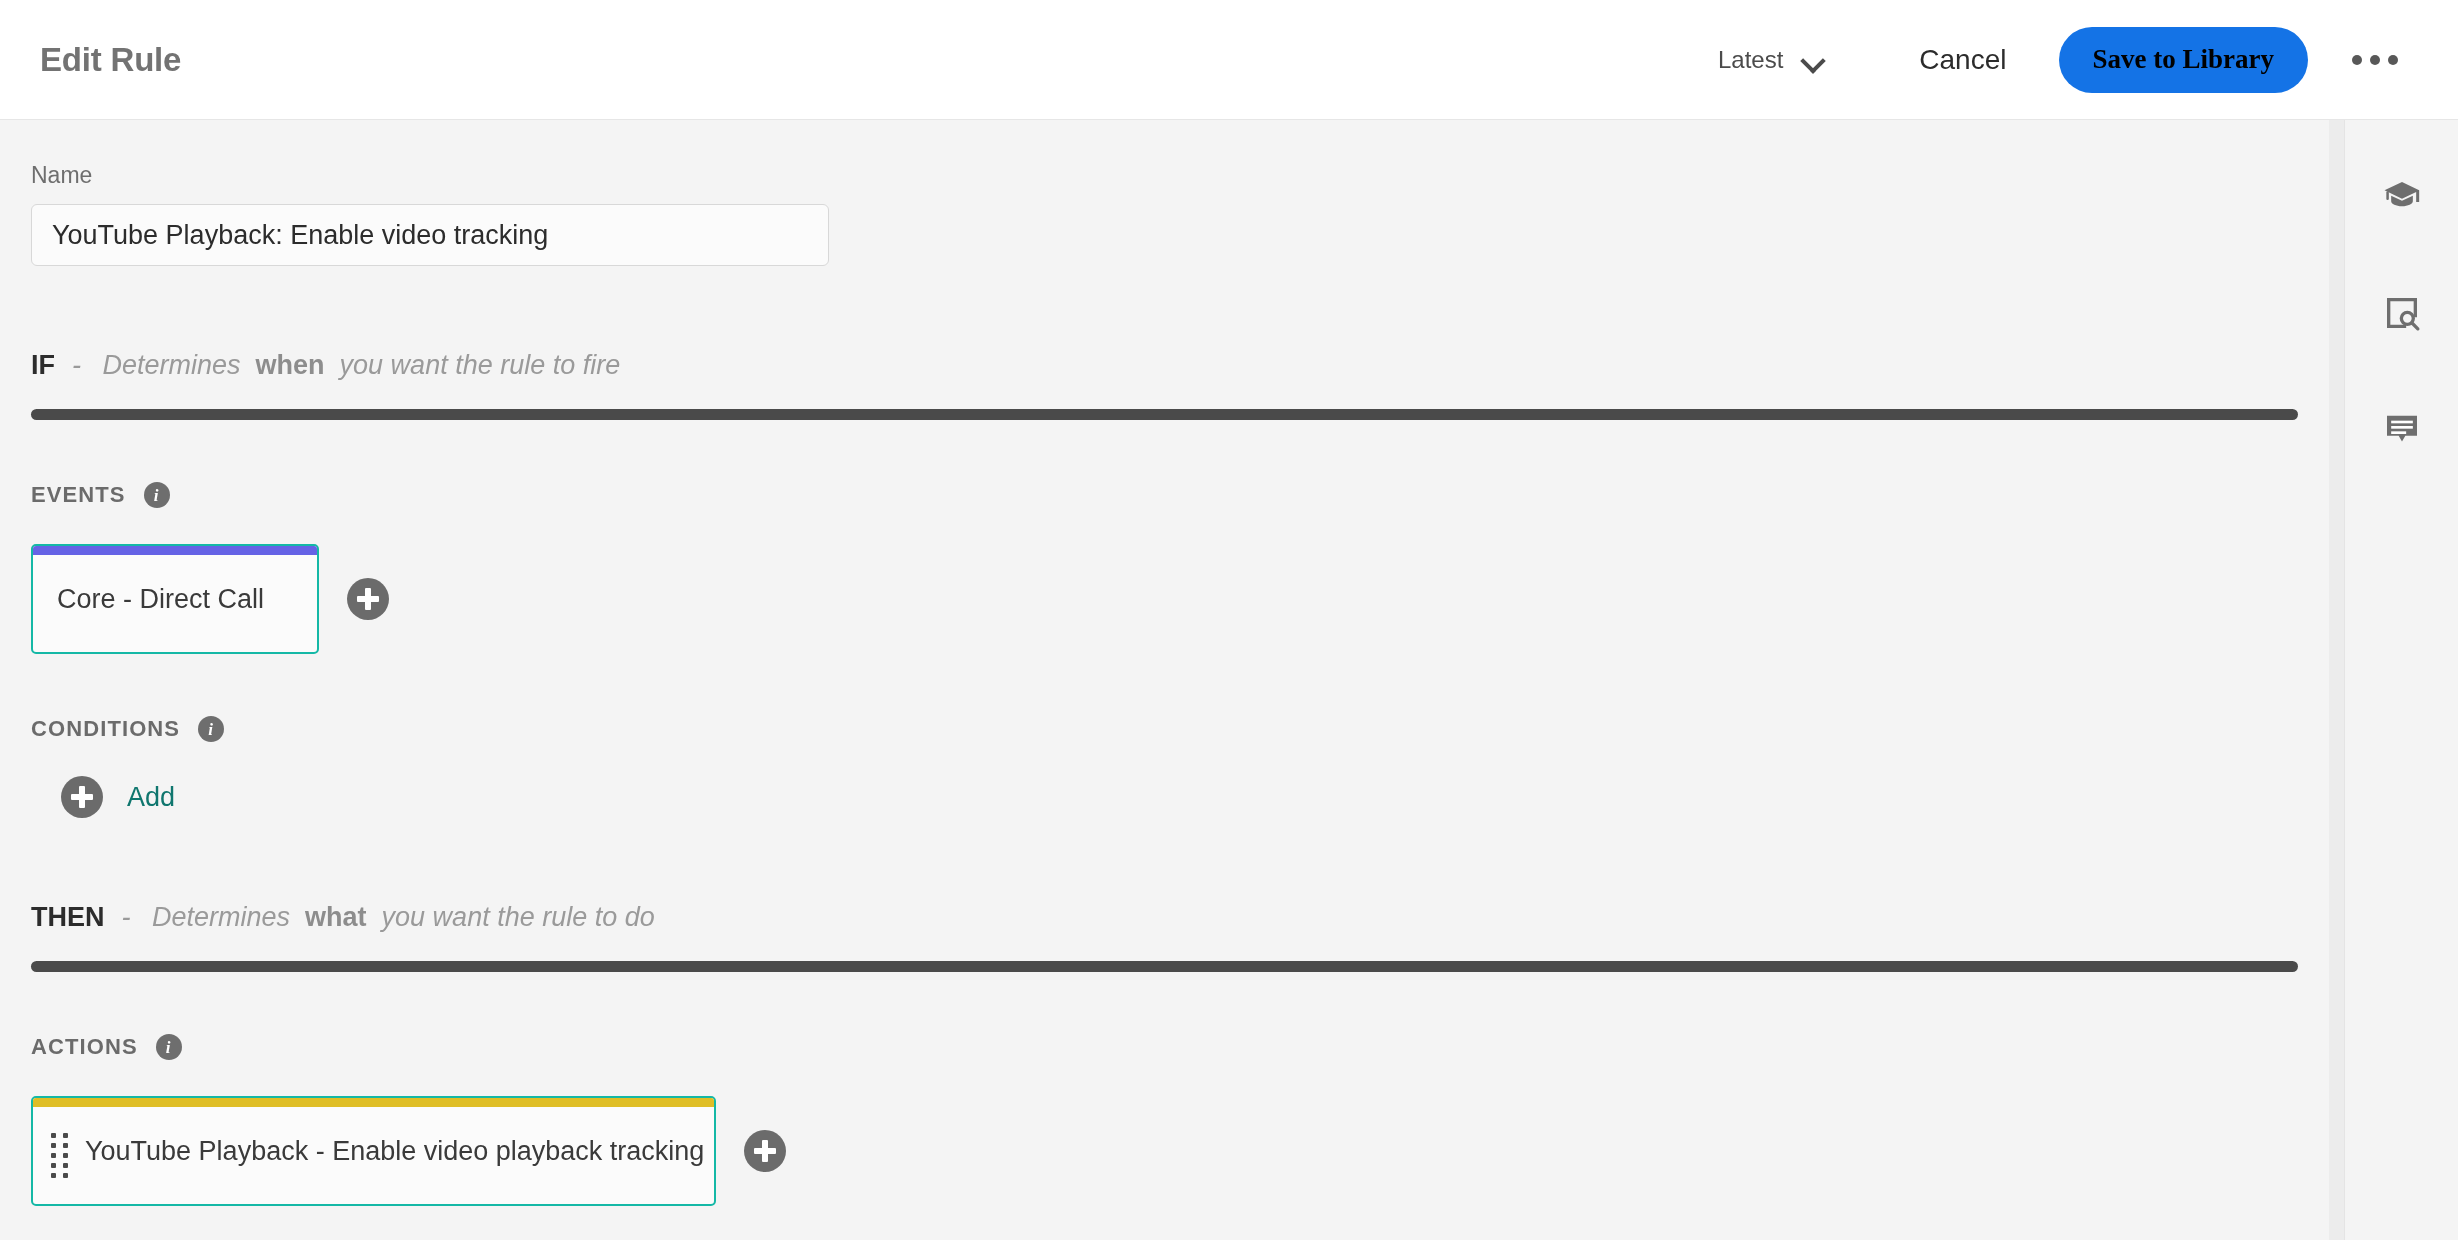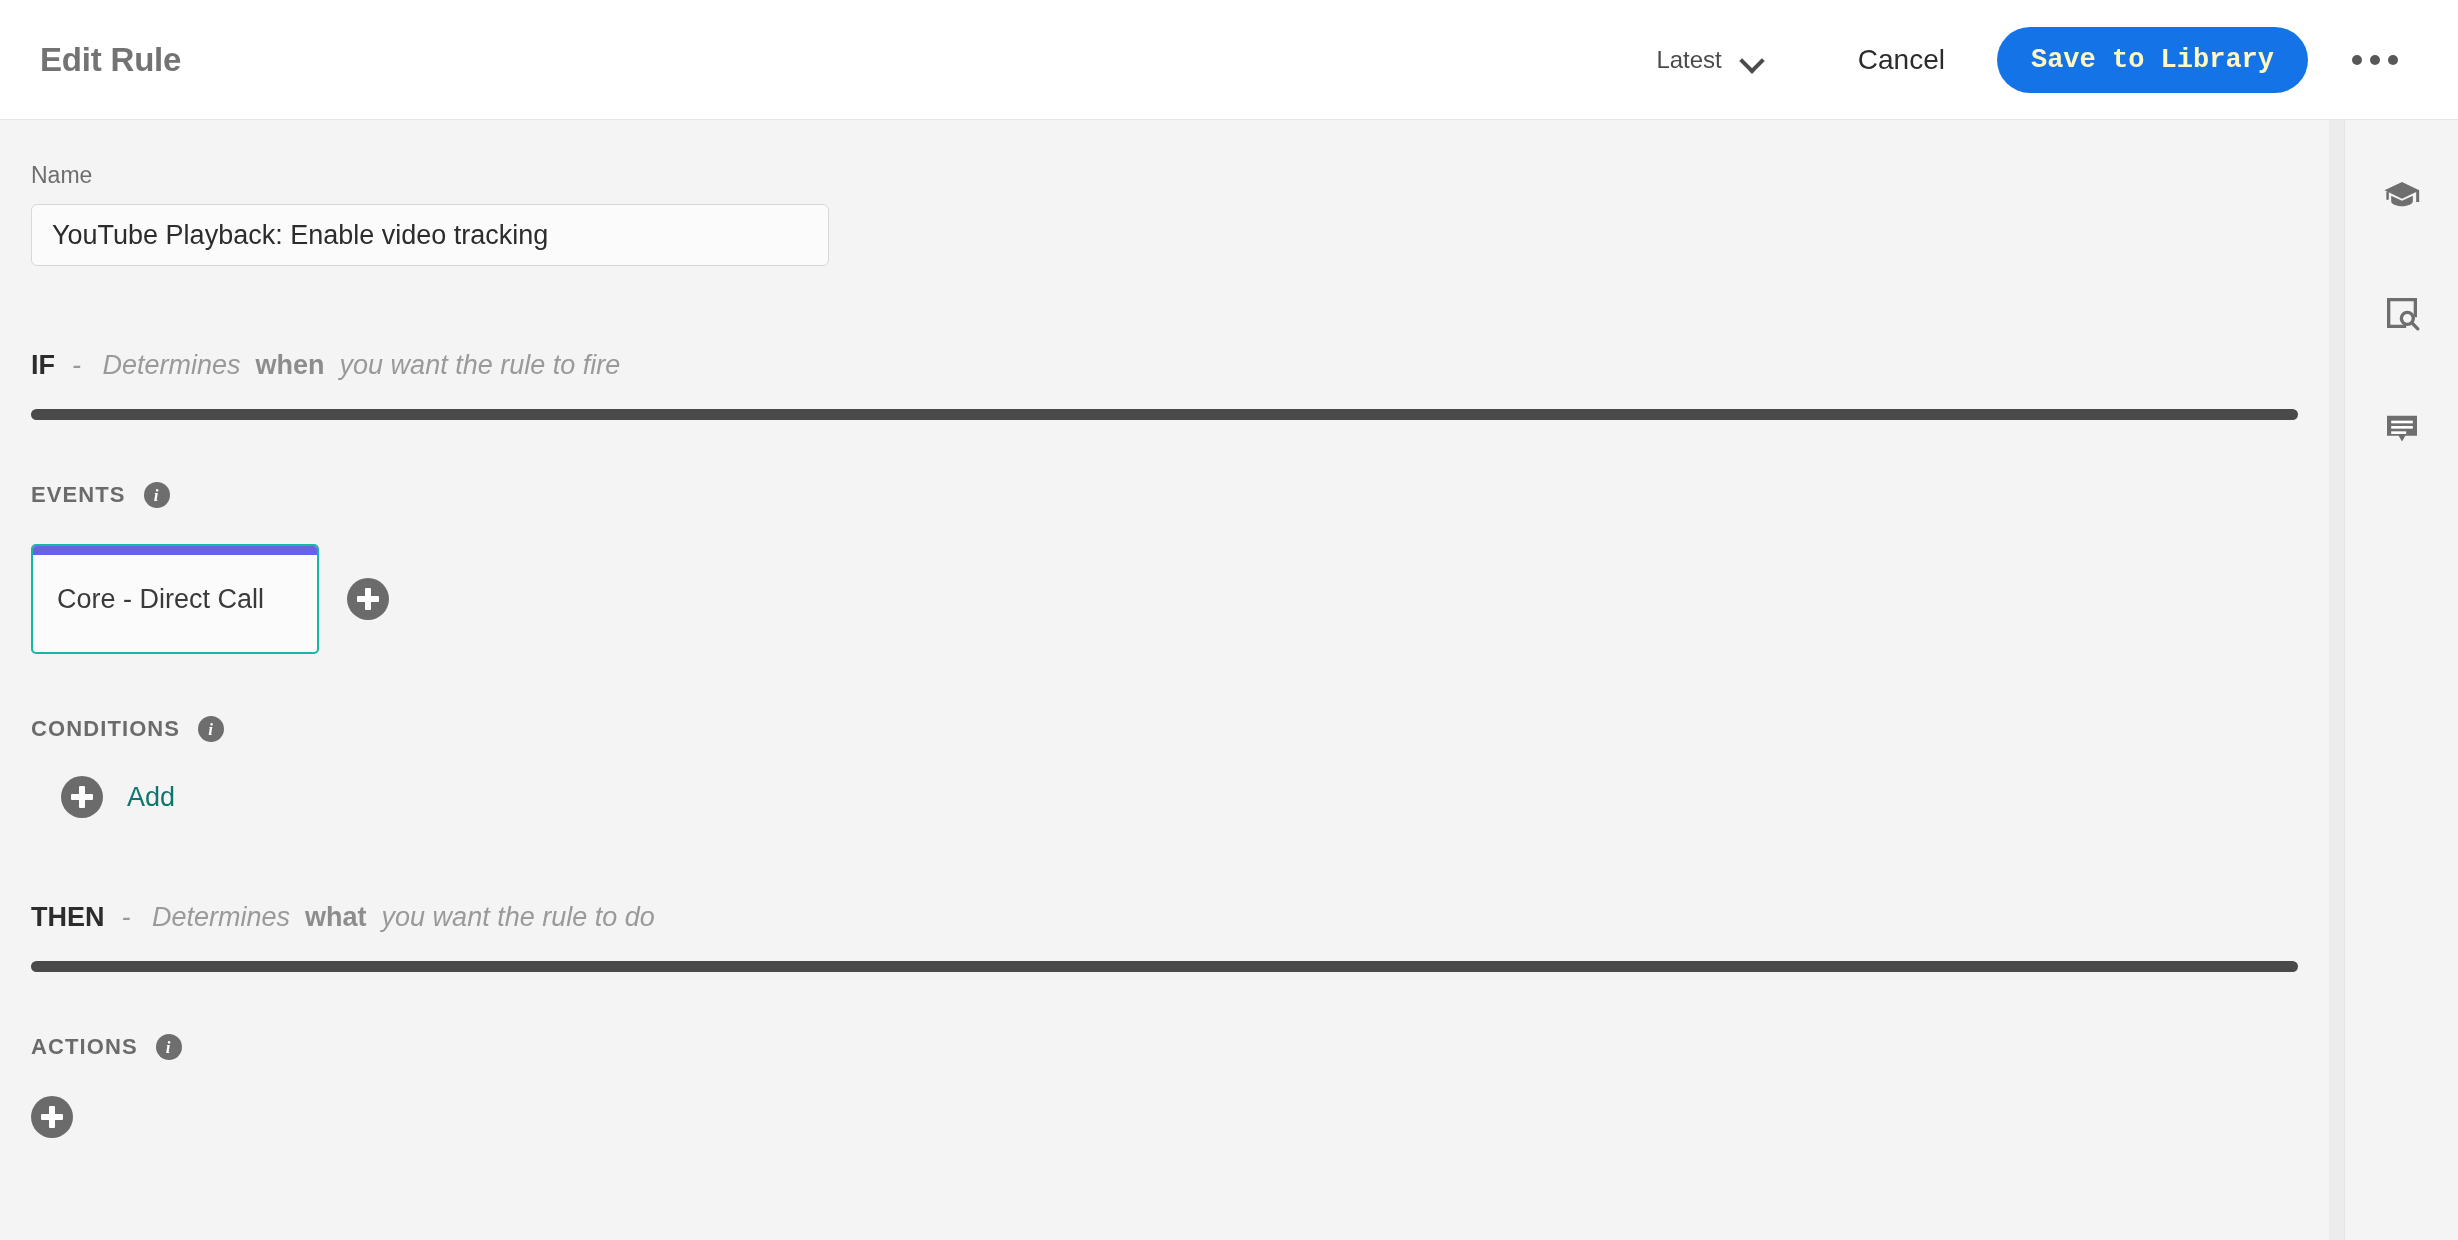--- a/index.html
+++ b/index.html
@@ -71,29 +71,29 @@
     color: #2c2c2c;
     background: none;
     border: none;
     cursor: pointer;
     font-family: inherit;
     padding: 14px 10px;
   }
   .save-btn {
     margin-left: 42px;
     background: #1473e6;
-    color: #fef9c3;
+    color: #000000;
     font-size: 27px;
     font-weight: bold;
     border: none;
     border-radius: 40px;
     padding: 0 34px;
     height: 66px;
     cursor: pointer;
-    font-family: Liberation Mono, monospace;
+    font-family: Liberation Serif, serif;
     white-space: nowrap;
   }
   .more-btn {
     margin-left: 40px;
     margin-right: 56px;
     display: flex;
     align-items: center;
     gap: 8px;
     background: none;
     border: none;
@@ -379,20 +379,35 @@
         <span>you want the rule to do</span>
       </div>
       <div class="rule-bar"></div>
 
       <div class="sub-label">
         <span>ACTIONS</span>
         <span class="info-icon">i</span>
       </div>
 
       <div class="card-row">
+        <div class="card action-card">
+          <span class="drag-handle">
+            <span></span>
+              <span></span>
+            <span></span>
+              <span></span>
+            <span></span>
+              <span></span>
+            <span></span>
+              <span></span>
+            <span></span>
+              <span></span>
+          </span>
+          <span class="card-label">YouTube Playback - Enable video playback tracking</span>
+        </div>
         <button class="plus-btn"></button>
       </div>
 
     </div>
   </div>
 
   <div class="rail-gap"></div>
   <div class="right-rail">
 
     <button class="rail-btn">

